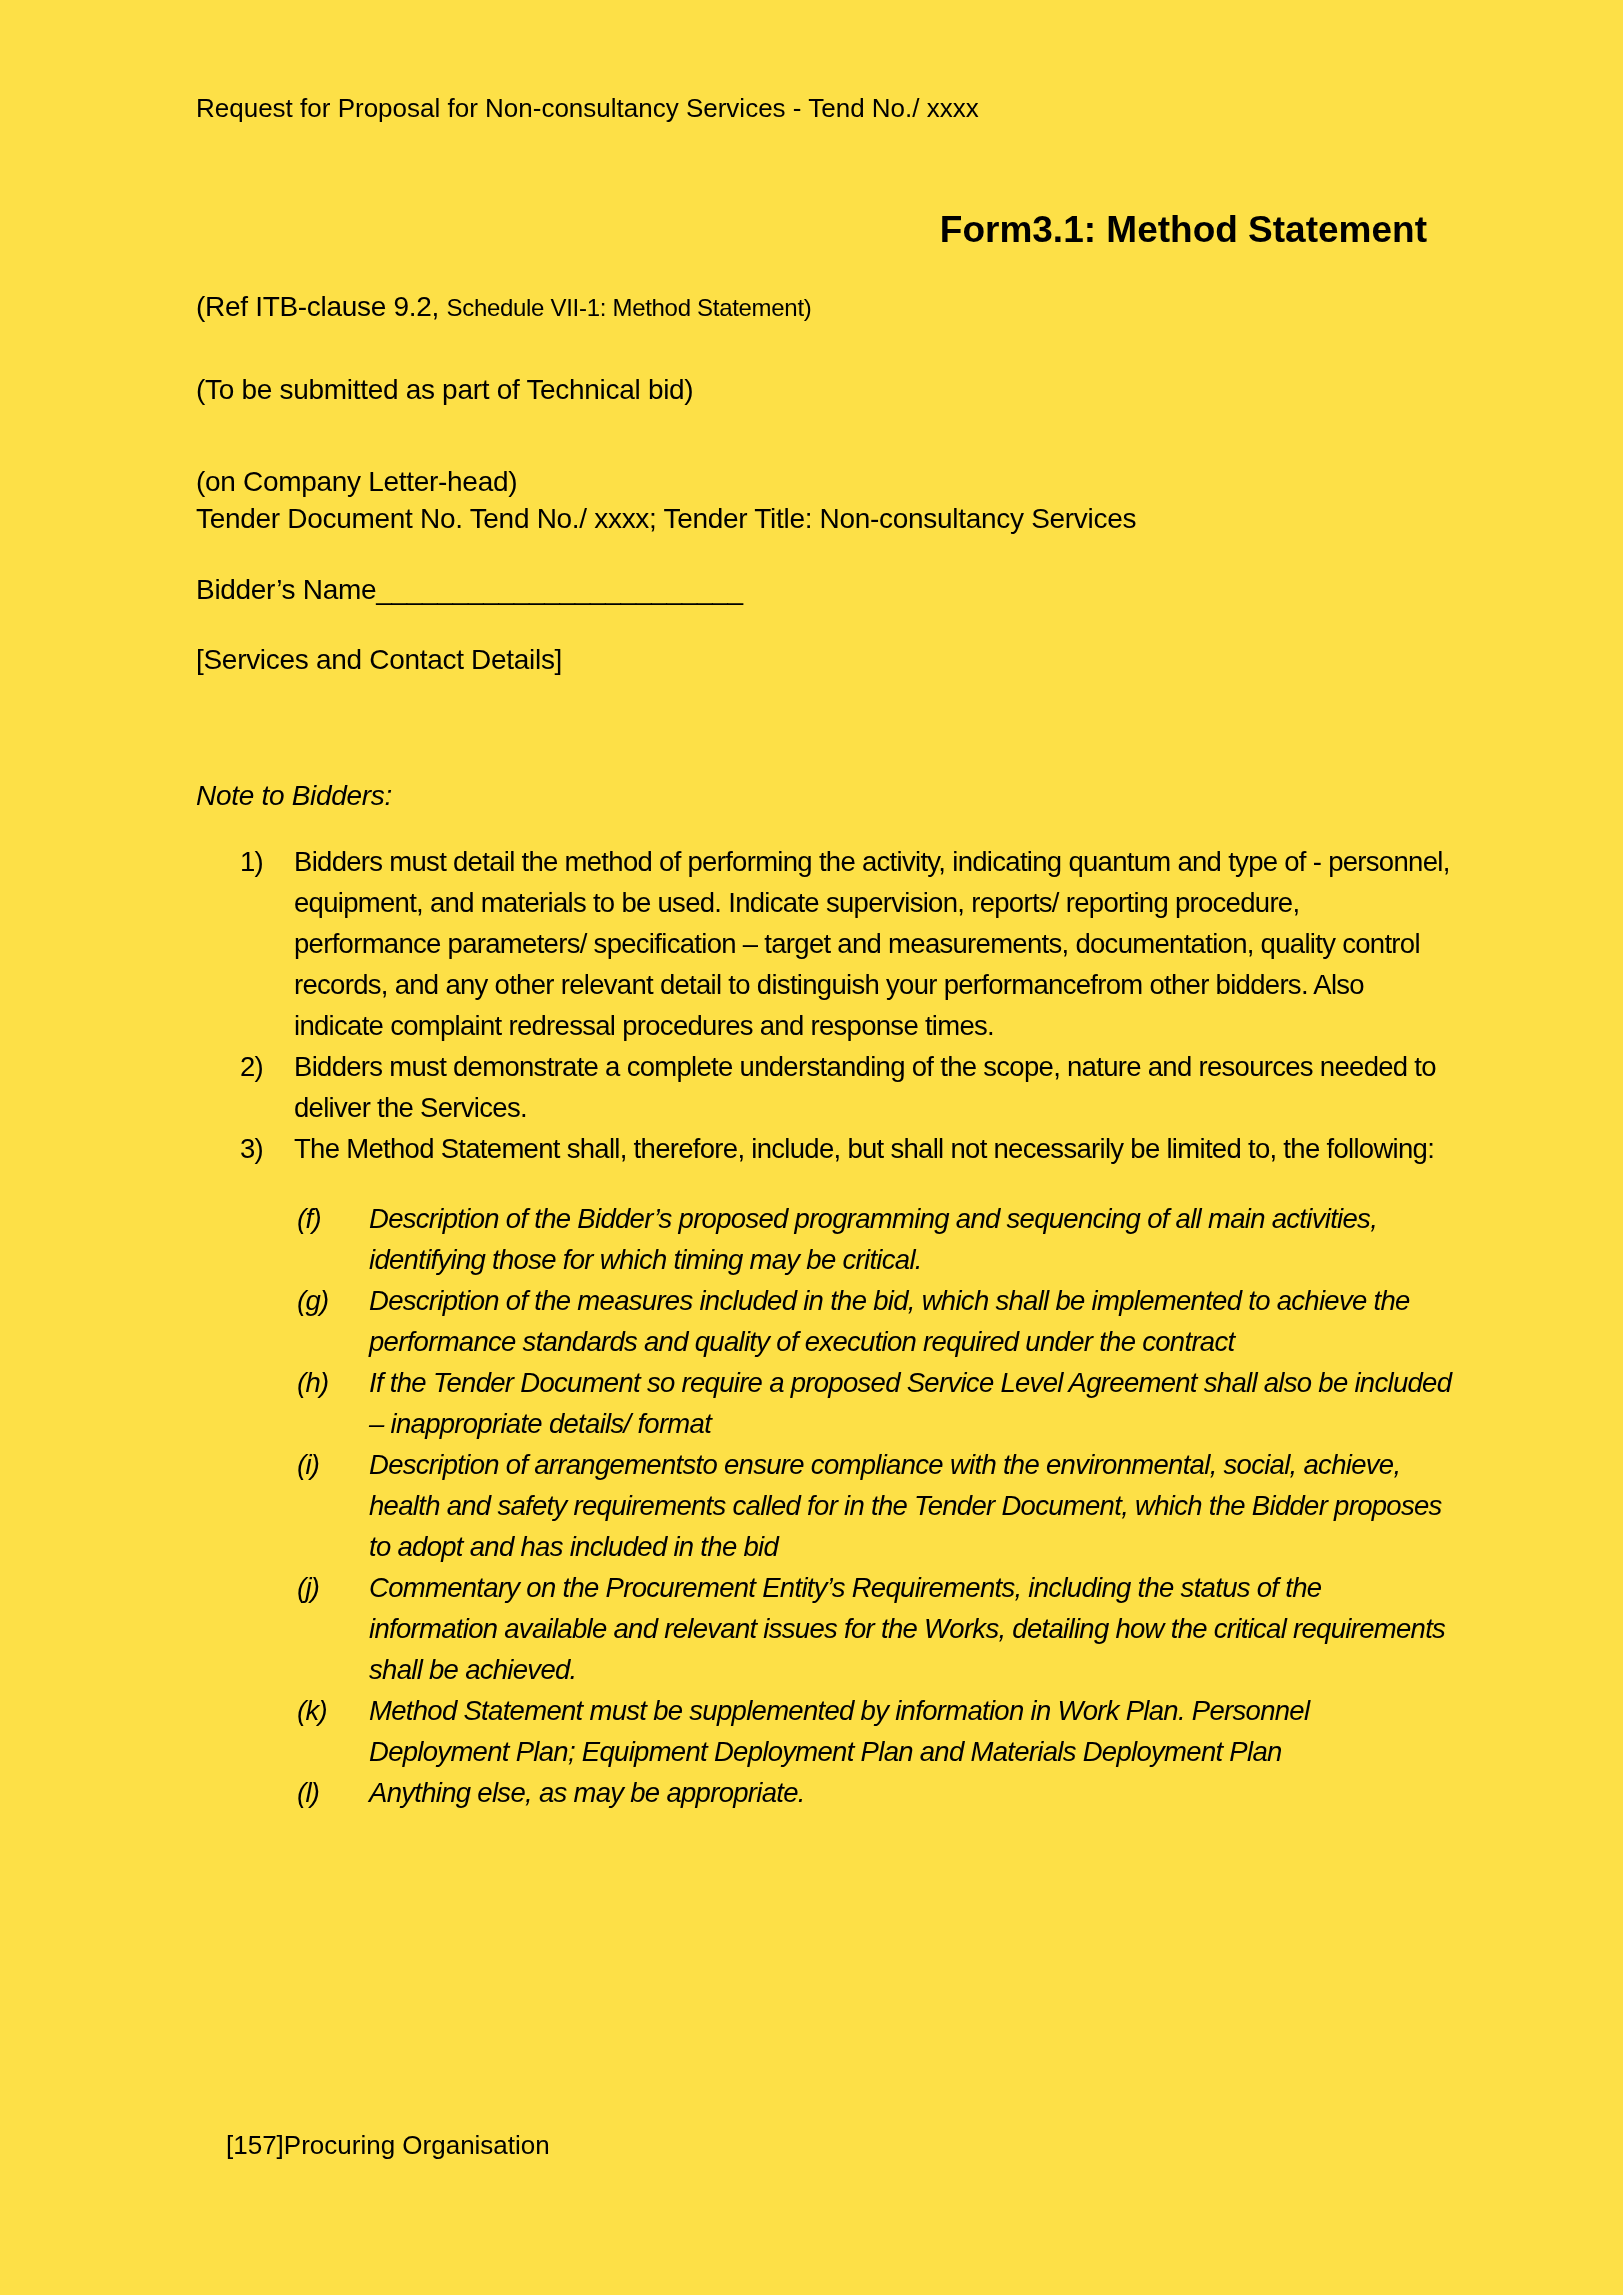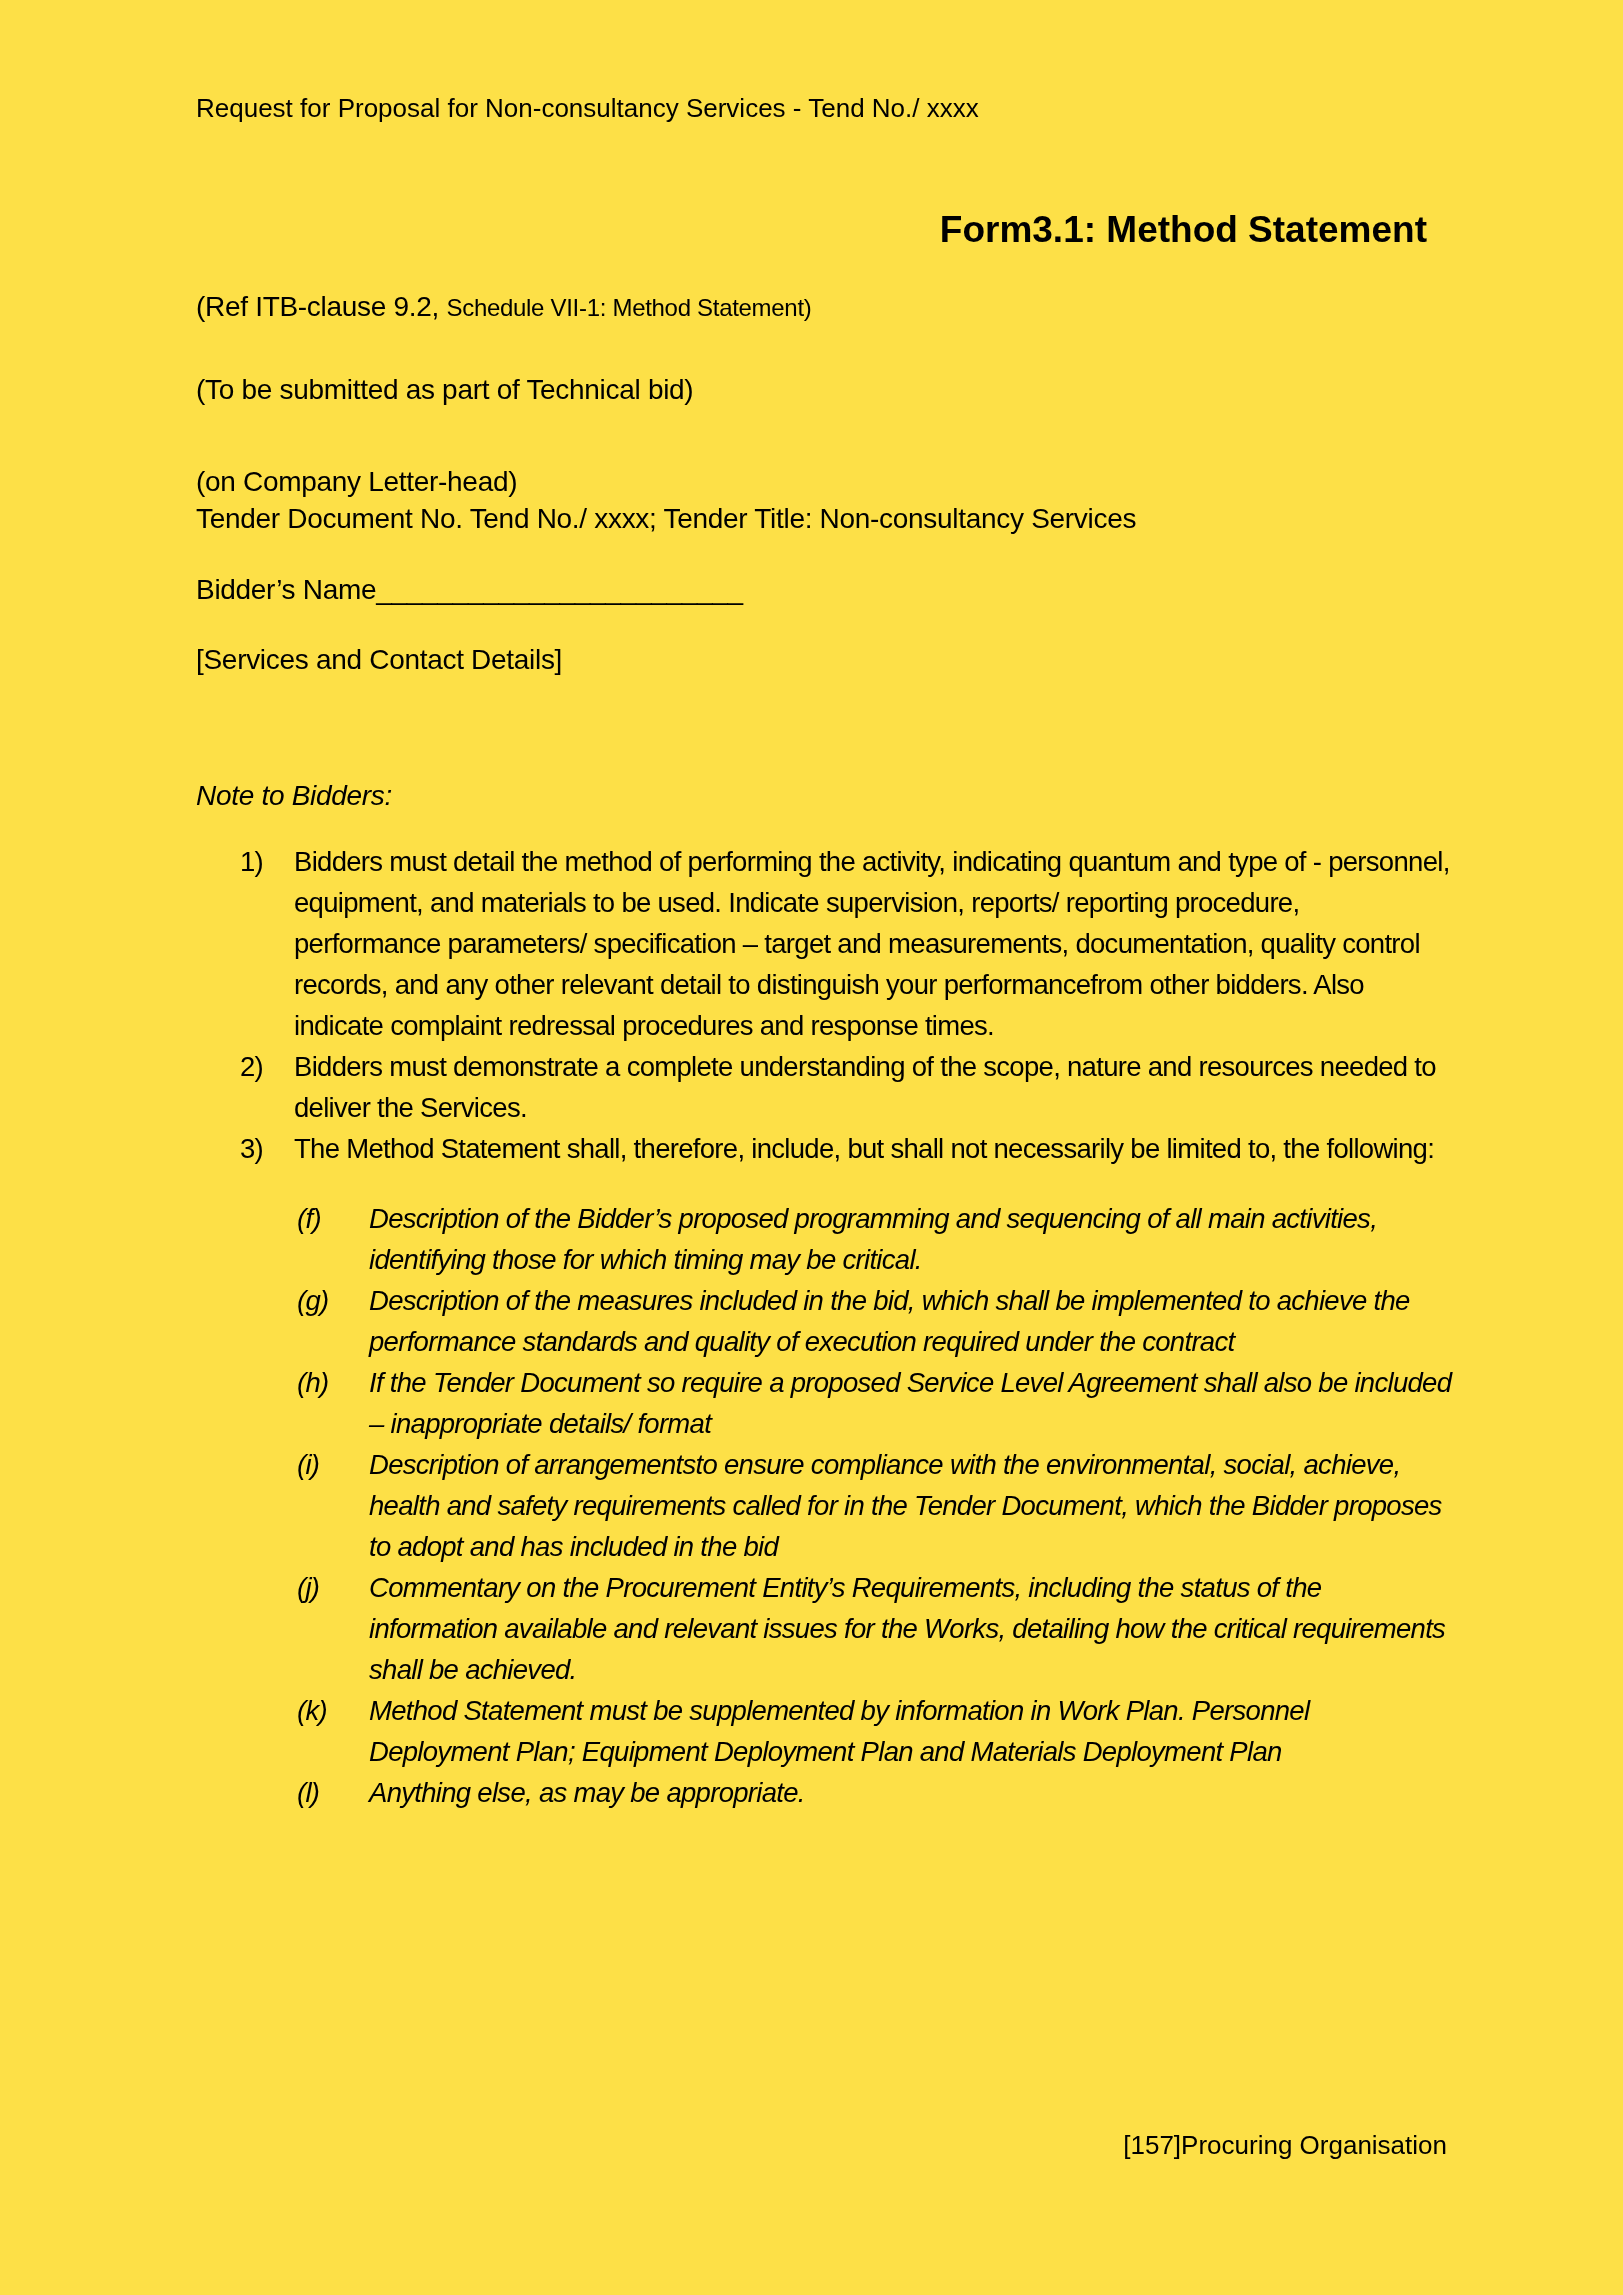--- a/index.html
+++ b/index.html
@@ -39,21 +39,21 @@
   .note-text { flex: 1; }
   .sub-list { margin-top: 29.4px; font-style: italic; }
   .sub-item { display: flex; line-height: 41px; }
   .sub-marker { margin-left: 101px; width: 72px; flex: none; }
   .sub-text { flex: 1; }
   .footer-row {
     top: 2130px;
     left: 226px;
     right: 176px;
     display: flex;
-    justify-content: flex-end;
+    justify-content: flex-start;
     font-size: 26px;
     line-height: 31px;
   }
 </style>
 </head>
 <body>
 
 <div class="page">
 
   <div class="abs header-line">

